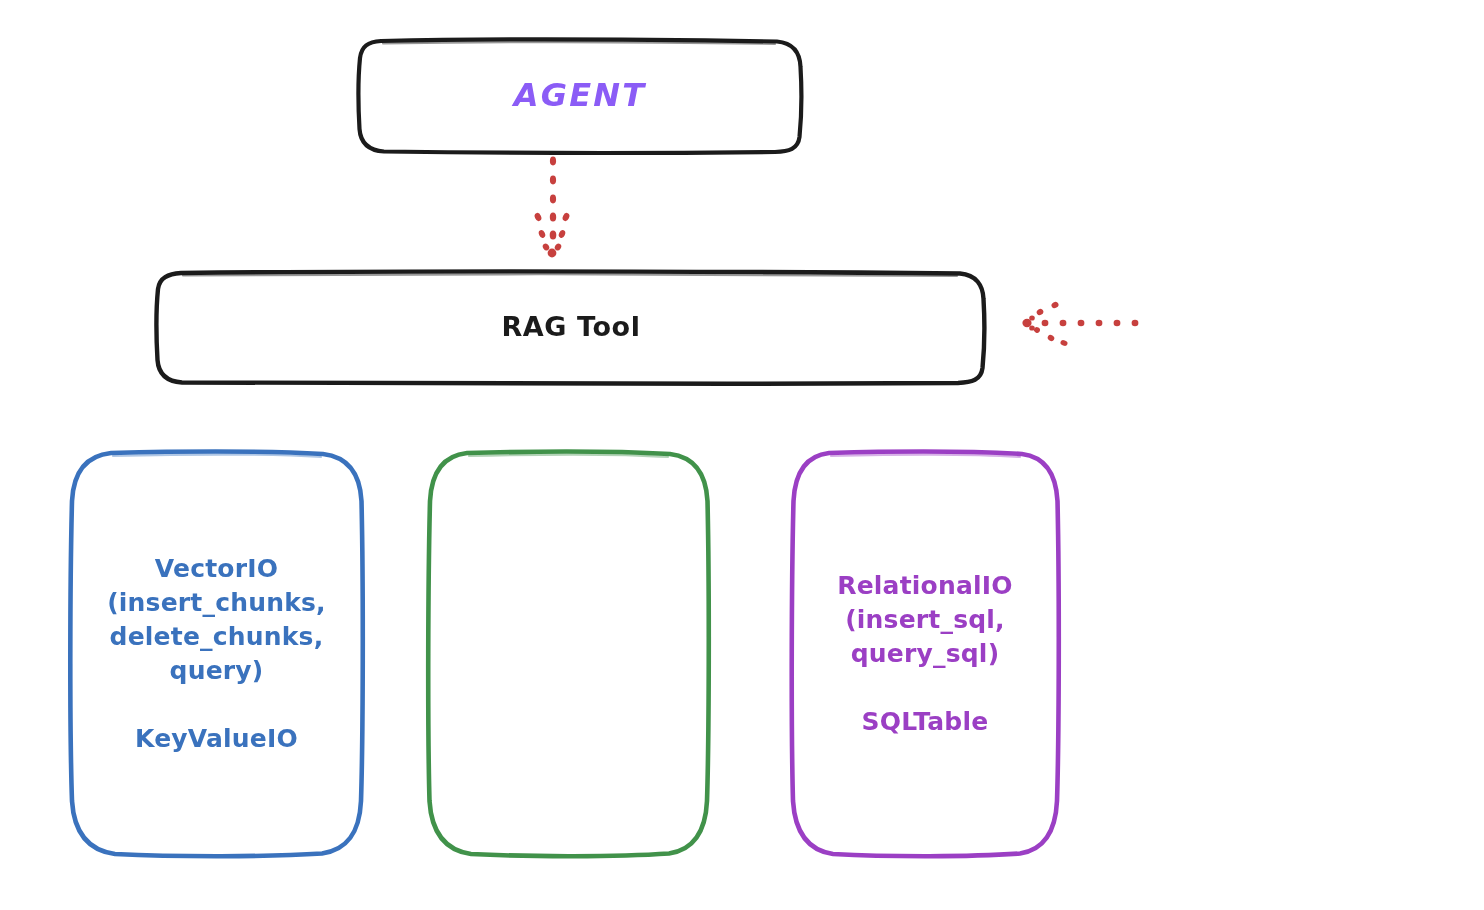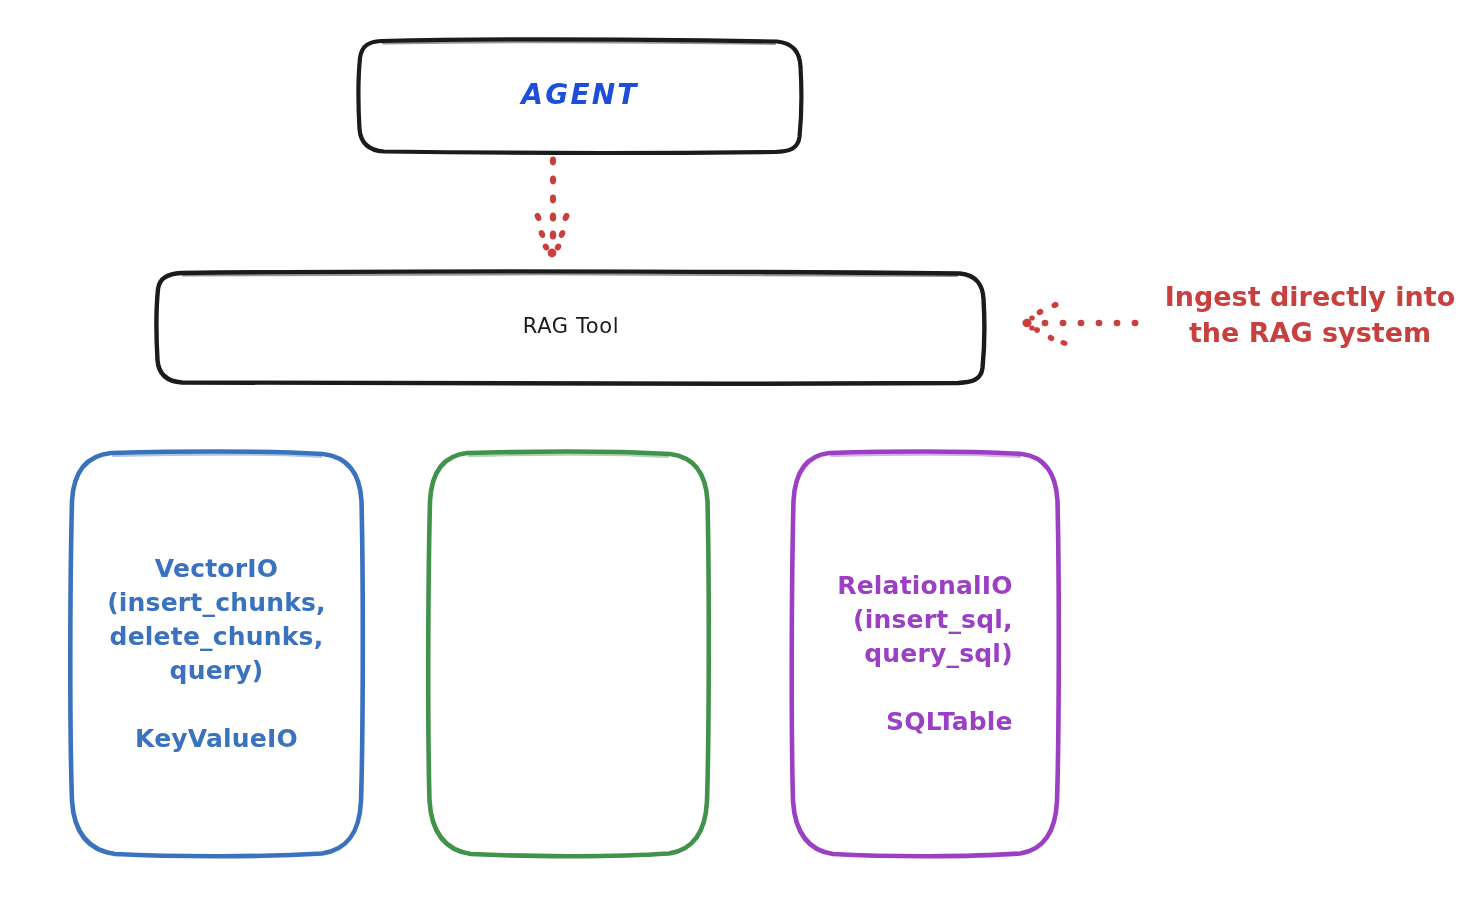--- a/index.html
+++ b/index.html
@@ -51,39 +51,39 @@
   }
 
   
   #agent-node {
     left: 356px;
     top: 37px;
     width: 448px;
     height: 117px;
   }
   #agent-node .label {
-    color: #1d4ed8;
-    font-size: 28px;
+    color: #8b5cf6;
+    font-size: 32px;
     font-style: italic;
     font-weight: 700;
     letter-spacing: 2.2px;
     font-family: "DejaVu Sans", sans-serif;
   }
 
   
   #ragtool-node {
     left: 155px;
     top: 269px;
     width: 832px;
     height: 116px;
   }
   #ragtool-node .label {
     color: #1b1b1b;
-    font-size: 21px;
-    font-weight: 400;
+    font-size: 27px;
+    font-weight: 700;
     letter-spacing: 0.6px;
     font-family: "DejaVu Sans", sans-serif;
   }
 
   
   .store-node {
     align-items: center;
     justify-content: center;
   }
   .store-node .label {
@@ -108,21 +108,20 @@
     width: 286px;
     height: 410px;
   }
   #keyvalue-node .label { color: #41924a; }
 
   #relational-node {
     left: 789px;
     top: 449px;
     width: 272px;
     height: 410px;
-    text-align: right;
   }
   #relational-node .label { color: #9b3fc4; }
 
   
   #ingest-annotation {
     position: absolute;
     left: 1145px;
     top: 279px;
     width: 330px;
     color: #c7403e;
@@ -200,22 +199,20 @@
       <ellipse cx="22" cy="17" rx="3.4" ry="3.0" transform="rotate(-30 22 17)"></ellipse>
       <ellipse cx="37" cy="10" rx="3.6" ry="3.0" transform="rotate(-30 37 10)"></ellipse>
       <ellipse cx="19" cy="35" rx="3.0" ry="2.8" transform="rotate(30 19 35)"></ellipse>
       <ellipse cx="33" cy="43" rx="3.4" ry="2.9" transform="rotate(30 33 43)"></ellipse>
       <ellipse cx="46" cy="48" rx="3.6" ry="2.7" transform="rotate(20 46 48)"></ellipse>
       <ellipse cx="14" cy="23" rx="2.8" ry="2.6"></ellipse>
       <ellipse cx="14" cy="33" rx="2.8" ry="2.6"></ellipse>
     </g>
   </svg>
 
-  <div id="ingest-annotation">Ingest directly into
-the RAG system</div>
 
   <div class="node store-node" id="vector-node">
     <svg class="sketch-border" viewBox="0 0 299 410" preserveAspectRatio="none">
       <path d="M44,4 C140,1.5 210,2.5 256,5 C281,8 293,24 294.5,52
                C296.5,140 296,290 294,352 C292.5,384 280,401 255,404.5
                C200,408 110,408 48,405 C22,401.5 7,384 5,352
                C2.5,280 3,130 5,52 C6.5,22 20,6.5 44,4 Z" stroke="#3a72bd" stroke-width="4.6"></path>
       <path d="M46,7 C150,4.5 215,5.5 254,8" stroke="#3a72bd" stroke-width="2.2" opacity="0.4"></path>
     </svg>
     <span class="label">VectorIO

